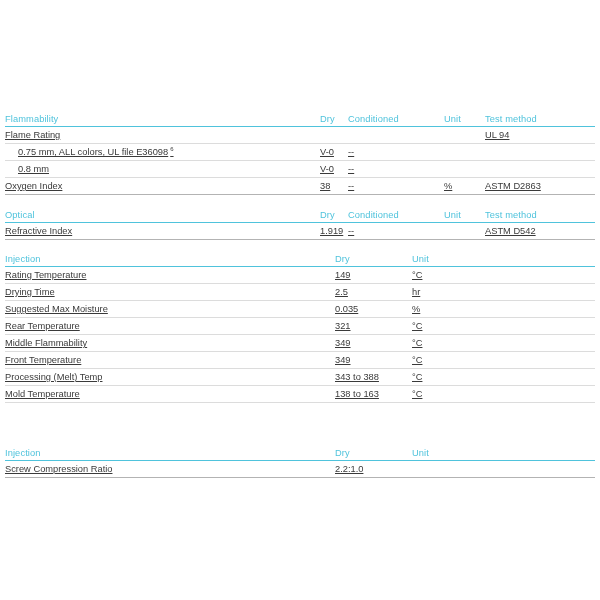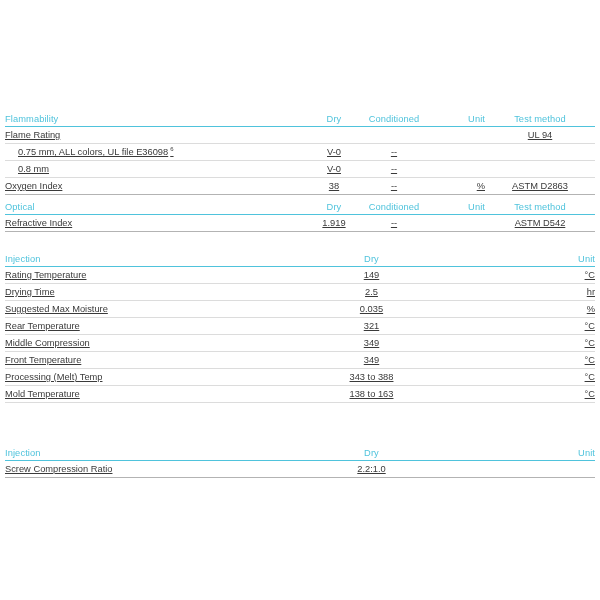--- a/index.html
+++ b/index.html
@@ -57,37 +57,37 @@
     border-bottom: 1px solid #dcdcdc;
     color: #3a3a3a;
     text-decoration: underline;
   }
   .block tbody tr.last-row td {
     border-bottom: 1.6px solid #b3b3b3;
   }
 
   
   .a-left   { text-align: left; }
-  .a-right  { text-align: center; }
+  .a-right  { text-align: left; }
 
   .indent { padding-left: 13px !important; }
-  .pad-l4 { padding-left: 4px !important; text-align: right; }
+  .pad-l4 { padding-left: 4px !important; }
 
   sup.fnote {
     font-size: 6px;
     vertical-align: super;
     line-height: 0;
     padding-left: 2px;
     color: #3a3a3a;
   }
 
   
   .block-wrap { position: absolute; left: 5px; }
   #wrap-flammability { top: 112px; }
-  #wrap-optical      { top: 200px; }
+  #wrap-optical      { top: 208px; }
   #wrap-injection-1  { top: 252px; }
   #wrap-injection-2  { top: 446px; }
 
   
   col.c-prop { width: 315px; }
   col.c-dry4 { width: 28px; }
   col.c-cond { width: 92px; }
   col.c-unit { width: 45px; }
   col.c-test { width: 110px; }
 
@@ -211,21 +211,21 @@
           <td class="a-left">Suggested Max Moisture</td>
           <td class="a-right">0.035</td>
           <td class="a-left pad-l4">%</td>
         </tr>
         <tr>
           <td class="a-left">Rear Temperature</td>
           <td class="a-right">321</td>
           <td class="a-left pad-l4">°C</td>
         </tr>
         <tr>
-          <td class="a-left">Middle Compression</td>
+          <td class="a-left">Middle Flammability</td>
           <td class="a-right">349</td>
           <td class="a-left pad-l4">°C</td>
         </tr>
         <tr>
           <td class="a-left">Front Temperature</td>
           <td class="a-right">349</td>
           <td class="a-left pad-l4">°C</td>
         </tr>
         <tr>
           <td class="a-left">Processing (Melt) Temp</td>

